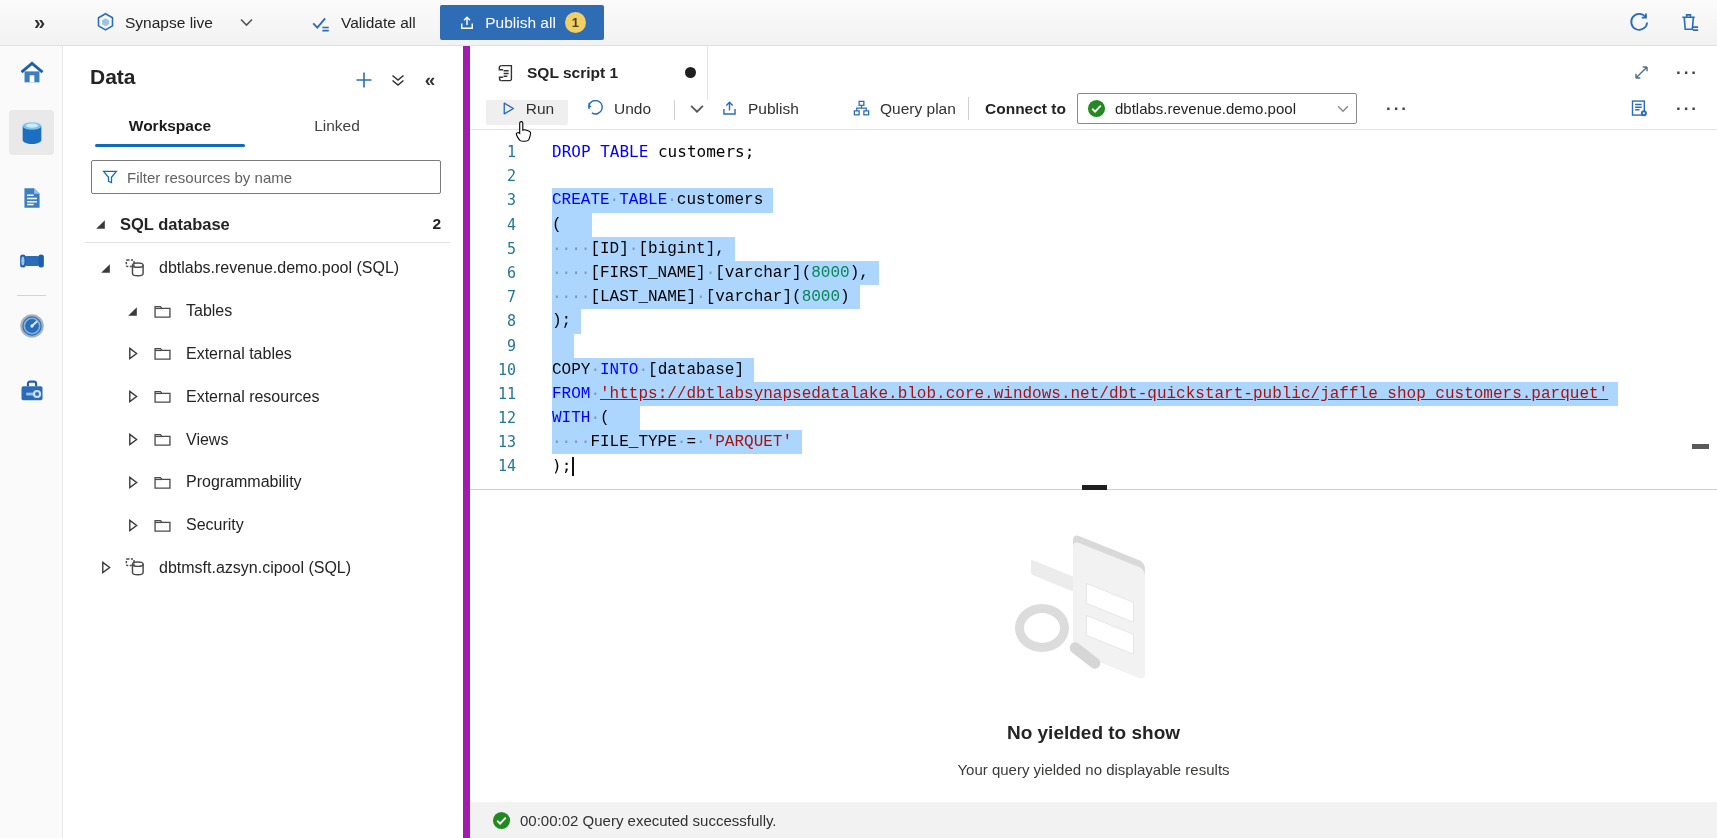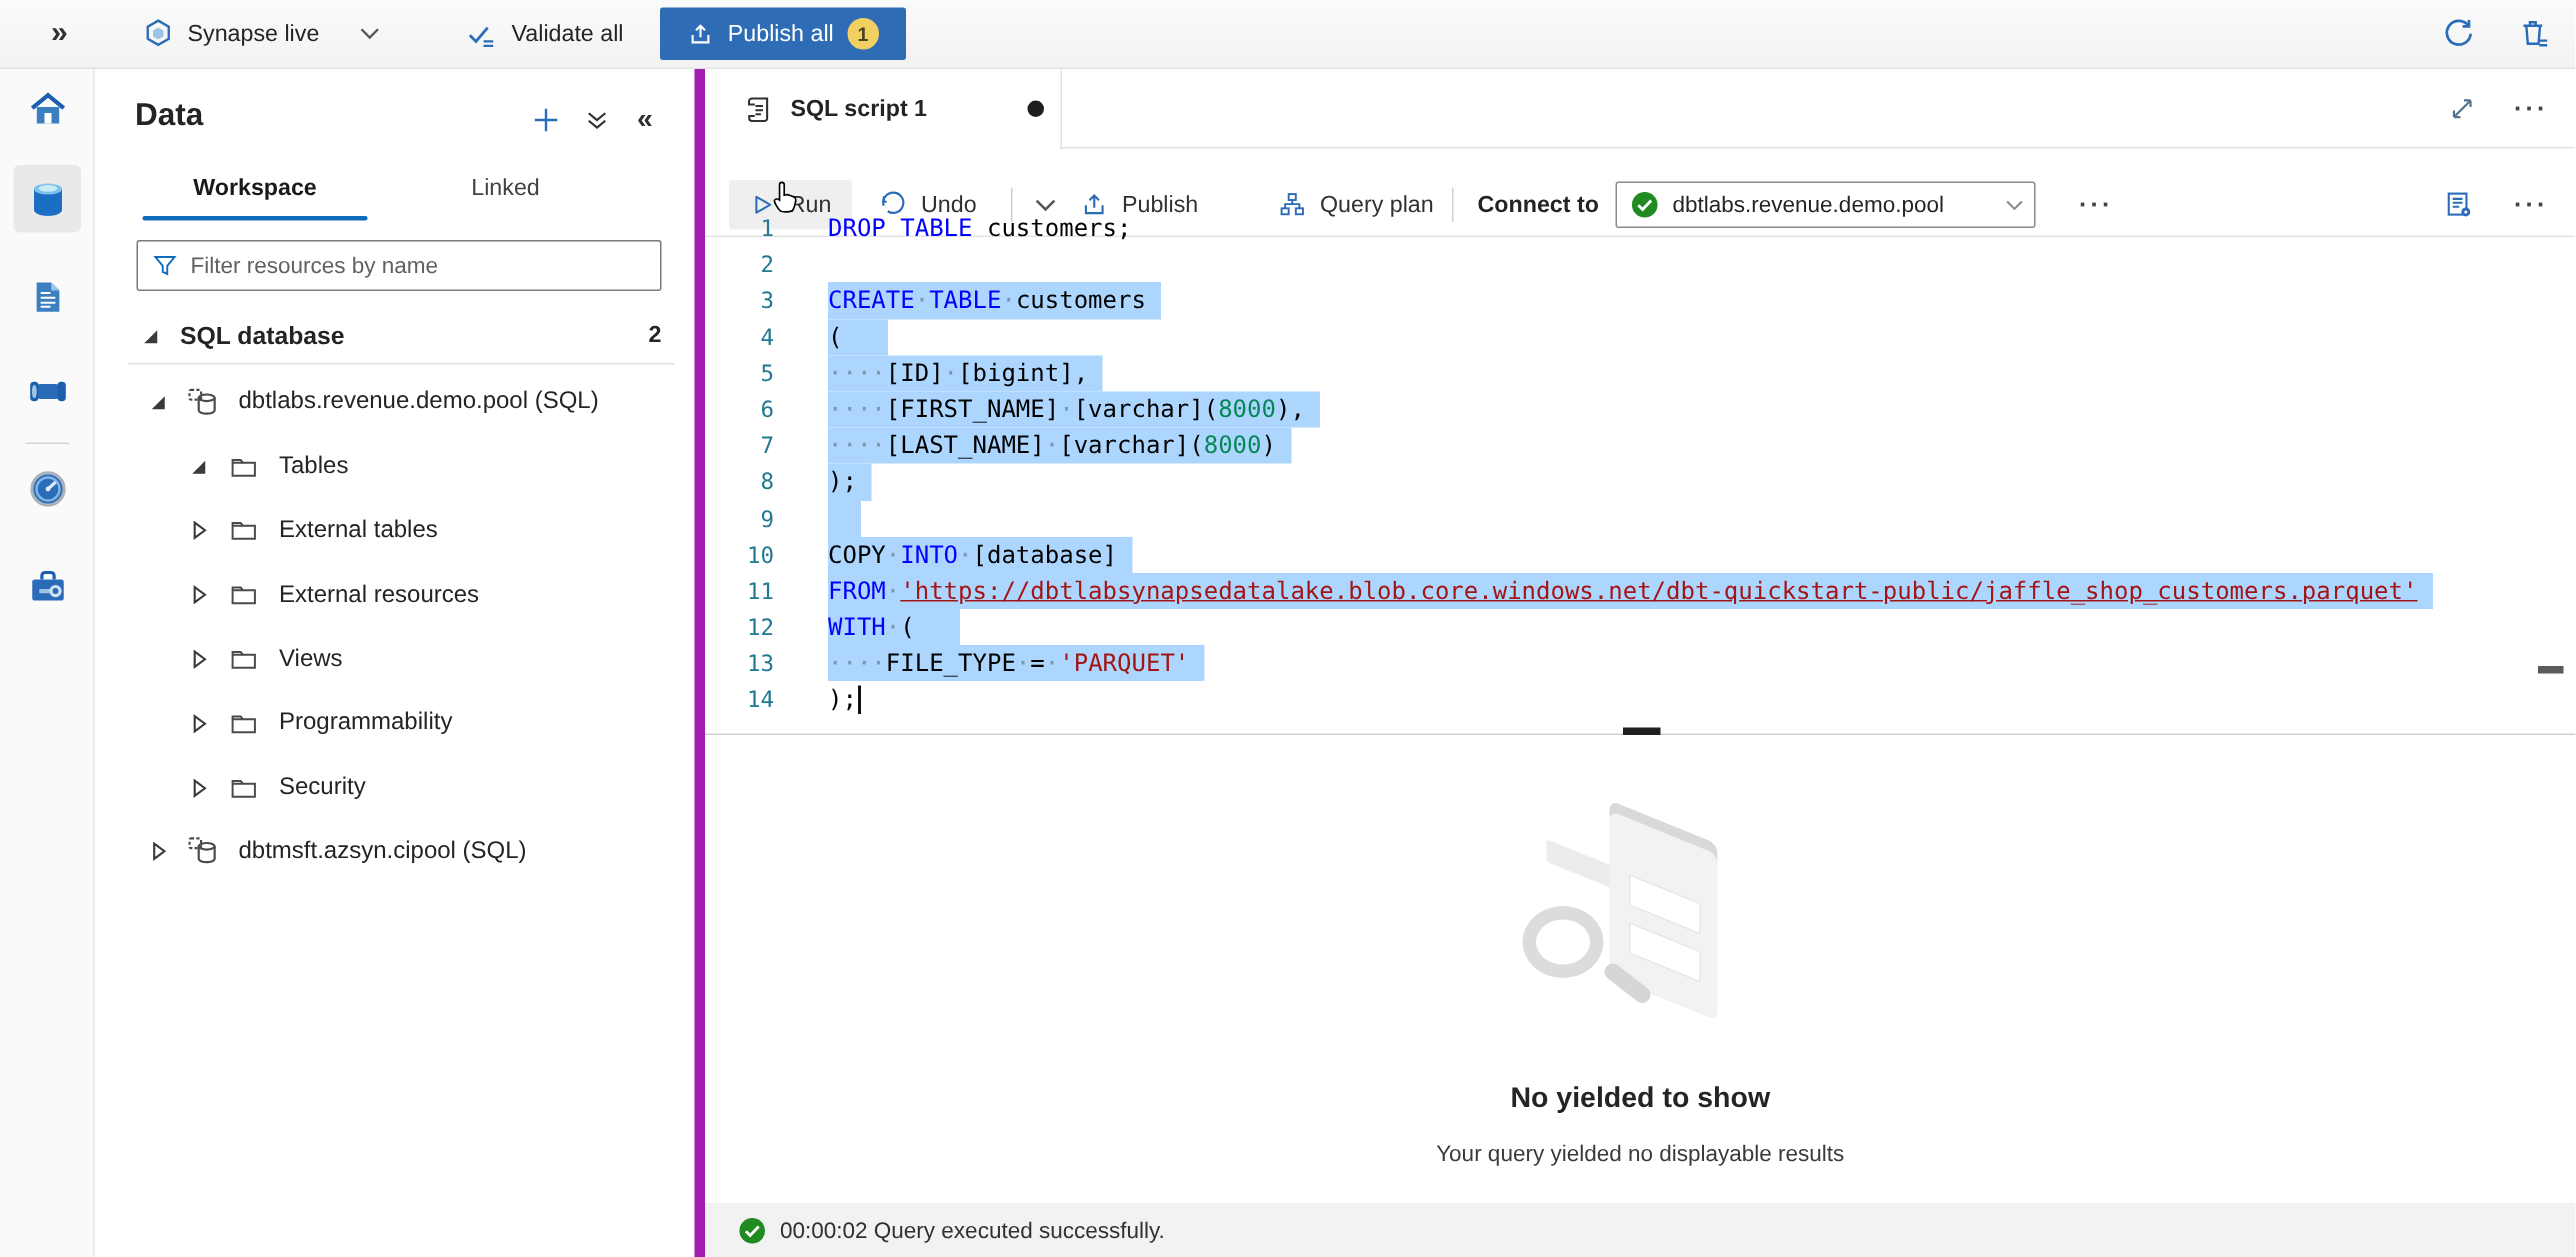--- a/index.html
+++ b/index.html
@@ -69,21 +69,21 @@
 
   
   .editor { position:absolute; left:470px; top:46px; width:1247px; height:792px; background:#fff;}
   .tabrow { position:absolute; top:0; left:0; right:0; height:53px; border-bottom:1px solid #e3e3e3; background:#fff;}
   .doc-tab { position:absolute; left:0; top:0; width:238px; height:54px; background:#fff; border-right:1px solid #e3e3e3;
     display:flex; align-items:center; padding-left:24px; z-index:2; cursor:pointer;}
   .doc-tab-title { margin-left:11px; font-size:15.5px; font-weight:bold; color:#242424; }
   .dirty-dot { position:absolute; left:215px; top:21px; width:11px; height:11px; border-radius:50%; background:#1f1f1f;}
   .tabrow-icons { position:absolute; right:0; top:0; height:53px; display:flex; align-items:center; gap:25px; padding-right:18px;}
 
-  .toolbar { position:absolute; top:69px; left:0; right:0; height:43px; border-bottom:1px solid #e3e3e3; background:#fff;}
+  .toolbar { position:absolute; top:41px; left:0; right:0; height:43px; border-bottom:1px solid #e3e3e3; background:#fff;}
   .tb { position:absolute; top:5px; height:33px; display:flex; align-items:center; gap:9px;
     font-size:15.5px; color:#323130; cursor:pointer; padding:0 6px; border-radius:2px;}
   .tb-run { left:16px; background:#efefef; width:82px; justify-content:center;}
   .tb-undo { left:110px; }
   .tb-sep { position:absolute; top:10px; width:1px; height:23px; background:#d0d0d0;}
   .tb-chevron { left:214px; }
   .tb-publish { left:244px; }
   .tb-queryplan { left:376px; }
   .tb-connect-label { position:absolute; left:515px; top:0; height:43px; display:flex; align-items:center;
     font-size:15.5px; font-weight:600; color:#242424;}
@@ -93,21 +93,21 @@
   .pool-dd-chev { width:26px; align-self:stretch; display:flex; align-items:center; justify-content:center;}
   .tb-more { left:910px; top:0; height:43px; font-size:17px; font-weight:bold; color:#424242; letter-spacing:2px;}
   .tb-right { position:absolute; right:0; top:0; height:43px; display:flex; align-items:center; gap:26px; padding-right:18px;}
 
   
   .codewrap { position:absolute; top:94px; left:0; right:0; height:349px; overflow:hidden; cursor:text;}
   .code-line { display:flex; height:24.2px; line-height:24.2px;
     font-family:"DejaVu Sans Mono","Liberation Mono",monospace; font-size:16px;}
   .ln { width:46px; text-align:right; color:#237893; font-size:15px; flex:none;}
   .lt { margin-left:36px; white-space:pre; display:inline-flex; align-items:center;}
-  .lt.sel { background:#add6ff; }
+  .lt.sel { background:#add6ff;font-family:Liberation Mono, monospace; }
   .tail { display:inline-block; height:100%; }
   .s-kw { color:#0000ff; } .s-pl { color:#000; } .s-num { color:#098658; }
   .s-str { color:#a31515; } .s-strl { color:#a31515; text-decoration:underline; }
   .s-ws { color:#7b97ad; }
   .caret { display:inline-block; width:2px; height:19px; background:#111; margin-left:1px;}
 
   .scroll-dash { position:absolute; top:398px; right:8px; width:17px; height:5px; background:#5a5a5a; cursor:pointer;}
   .split { position:absolute; top:443px; left:0; right:0; height:1px; background:#cfcfcf;}
   .split-handle { position:absolute; top:439px; left:612px; width:25px; height:7px; background:#1f1f1f; cursor:row-resize;}
 

